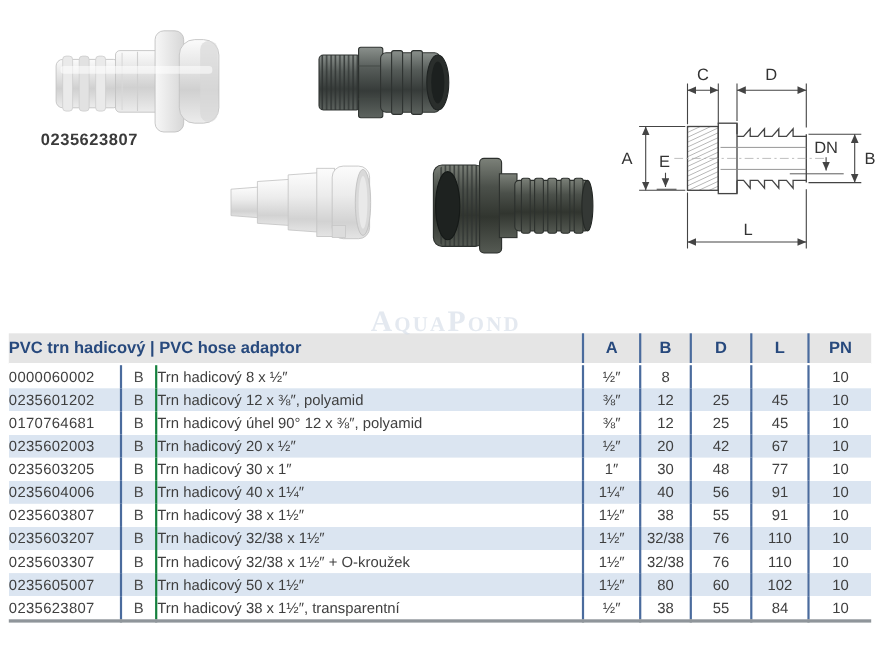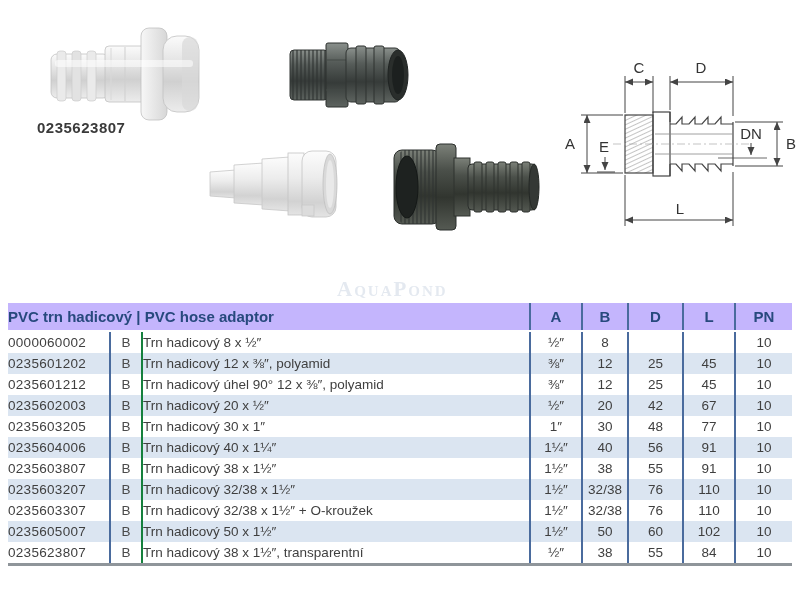--- a/index.html
+++ b/index.html
@@ -3,26 +3,26 @@
 <meta charset="utf-8">
 <style>
   html,body{margin:0;padding:0;background:#fff;}
   .page{position:relative;width:800px;height:611px;background:#ffffff;overflow:hidden;
         font-family:"Liberation Sans",sans-serif;}
   .abs{position:absolute;}
   
   .code-label{left:37px;top:119px;font-size:15px;font-weight:bold;color:#3a3a3a;letter-spacing:.5px;}
   
   .watermark{left:337px;top:277px;font-family:"Liberation Serif",serif;font-variant:small-caps;
-             font-weight:bold;font-size:21px;letter-spacing:2px;color:rgba(213,221,232,0.65);
+             font-weight:bold;font-size:27px;letter-spacing:2px;color:rgba(213,221,232,0.65);
              z-index:5;pointer-events:none;}
   
   table.catalog{position:absolute;left:8px;top:303px;width:784px;border-collapse:collapse;
                 table-layout:fixed;font-size:13.5px;color:#3f3f3f;}
-  table.catalog th{background:#c4b5fd;color:#27497d;height:27px;font-size:15px;font-weight:bold;
+  table.catalog th{background:#e5e5e5;color:#27497d;height:27px;font-size:15px;font-weight:bold;
                    border-bottom:2px solid #ffffff;padding:0;}
   th.ttl{text-align:left;padding-left:11px;}
   th.dim{border-left:2px solid #4a6b9d;}
   table.catalog td{height:21px;padding:0;line-height:21px;white-space:nowrap;overflow:hidden;}
   tbody tr:nth-child(even){background:#dbe5f1;}
   td.code{padding-left:13px;letter-spacing:.3px;margin-left:20px;}
   td.type{text-align:center;border-left:2px solid #4a6b9d;color:#4b4b4b;}
   td.desc{padding-left:10px;border-left:2px solid #15803d;}
   td.dim{text-align:center;border-left:2px solid #4a6b9d;}
   table.catalog{border-bottom:3px solid #8f959a;}
@@ -222,21 +222,21 @@
           <td class="code">0235601202</td>
           <td class="type">B</td>
           <td class="desc">Trn hadicový 12 x ⅜″, polyamid</td>
           <td class="dim">⅜″</td>
           <td class="dim">12</td>
           <td class="dim">25</td>
           <td class="dim">45</td>
           <td class="dim">10</td>
         </tr>
         <tr>
-          <td class="code">0235601212</td>
+          <td class="code">0170764681</td>
           <td class="type">B</td>
           <td class="desc">Trn hadicový úhel 90° 12 x ⅜″, polyamid</td>
           <td class="dim">⅜″</td>
           <td class="dim">12</td>
           <td class="dim">25</td>
           <td class="dim">45</td>
           <td class="dim">10</td>
         </tr>
         <tr>
           <td class="code">0235602003</td>
@@ -296,21 +296,21 @@
           <td class="dim">32/38</td>
           <td class="dim">76</td>
           <td class="dim">110</td>
           <td class="dim">10</td>
         </tr>
         <tr>
           <td class="code">0235605007</td>
           <td class="type">B</td>
           <td class="desc">Trn hadicový 50 x 1½″</td>
           <td class="dim">1½″</td>
-          <td class="dim">50</td>
+          <td class="dim">80</td>
           <td class="dim">60</td>
           <td class="dim">102</td>
           <td class="dim">10</td>
         </tr>
         <tr>
           <td class="code">0235623807</td>
           <td class="type">B</td>
           <td class="desc">Trn hadicový 38 x 1½″, transparentní</td>
           <td class="dim">½″</td>
           <td class="dim">38</td>

